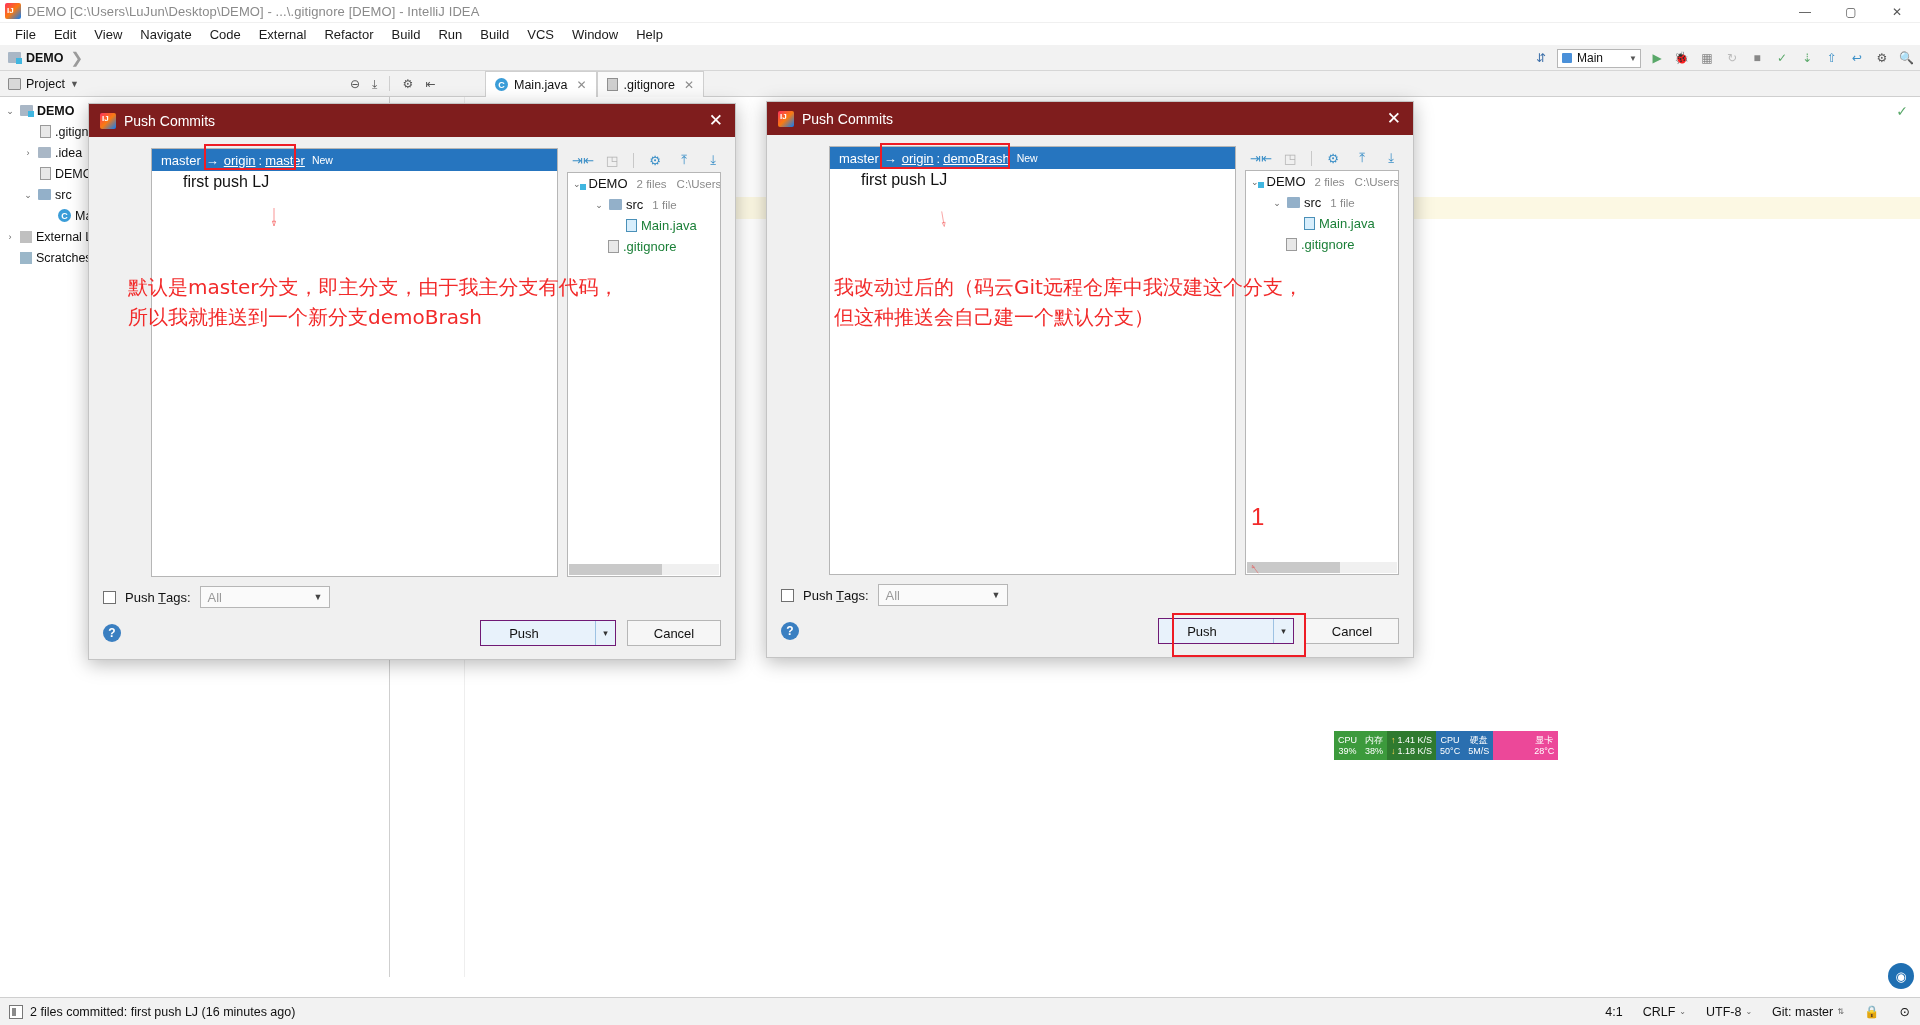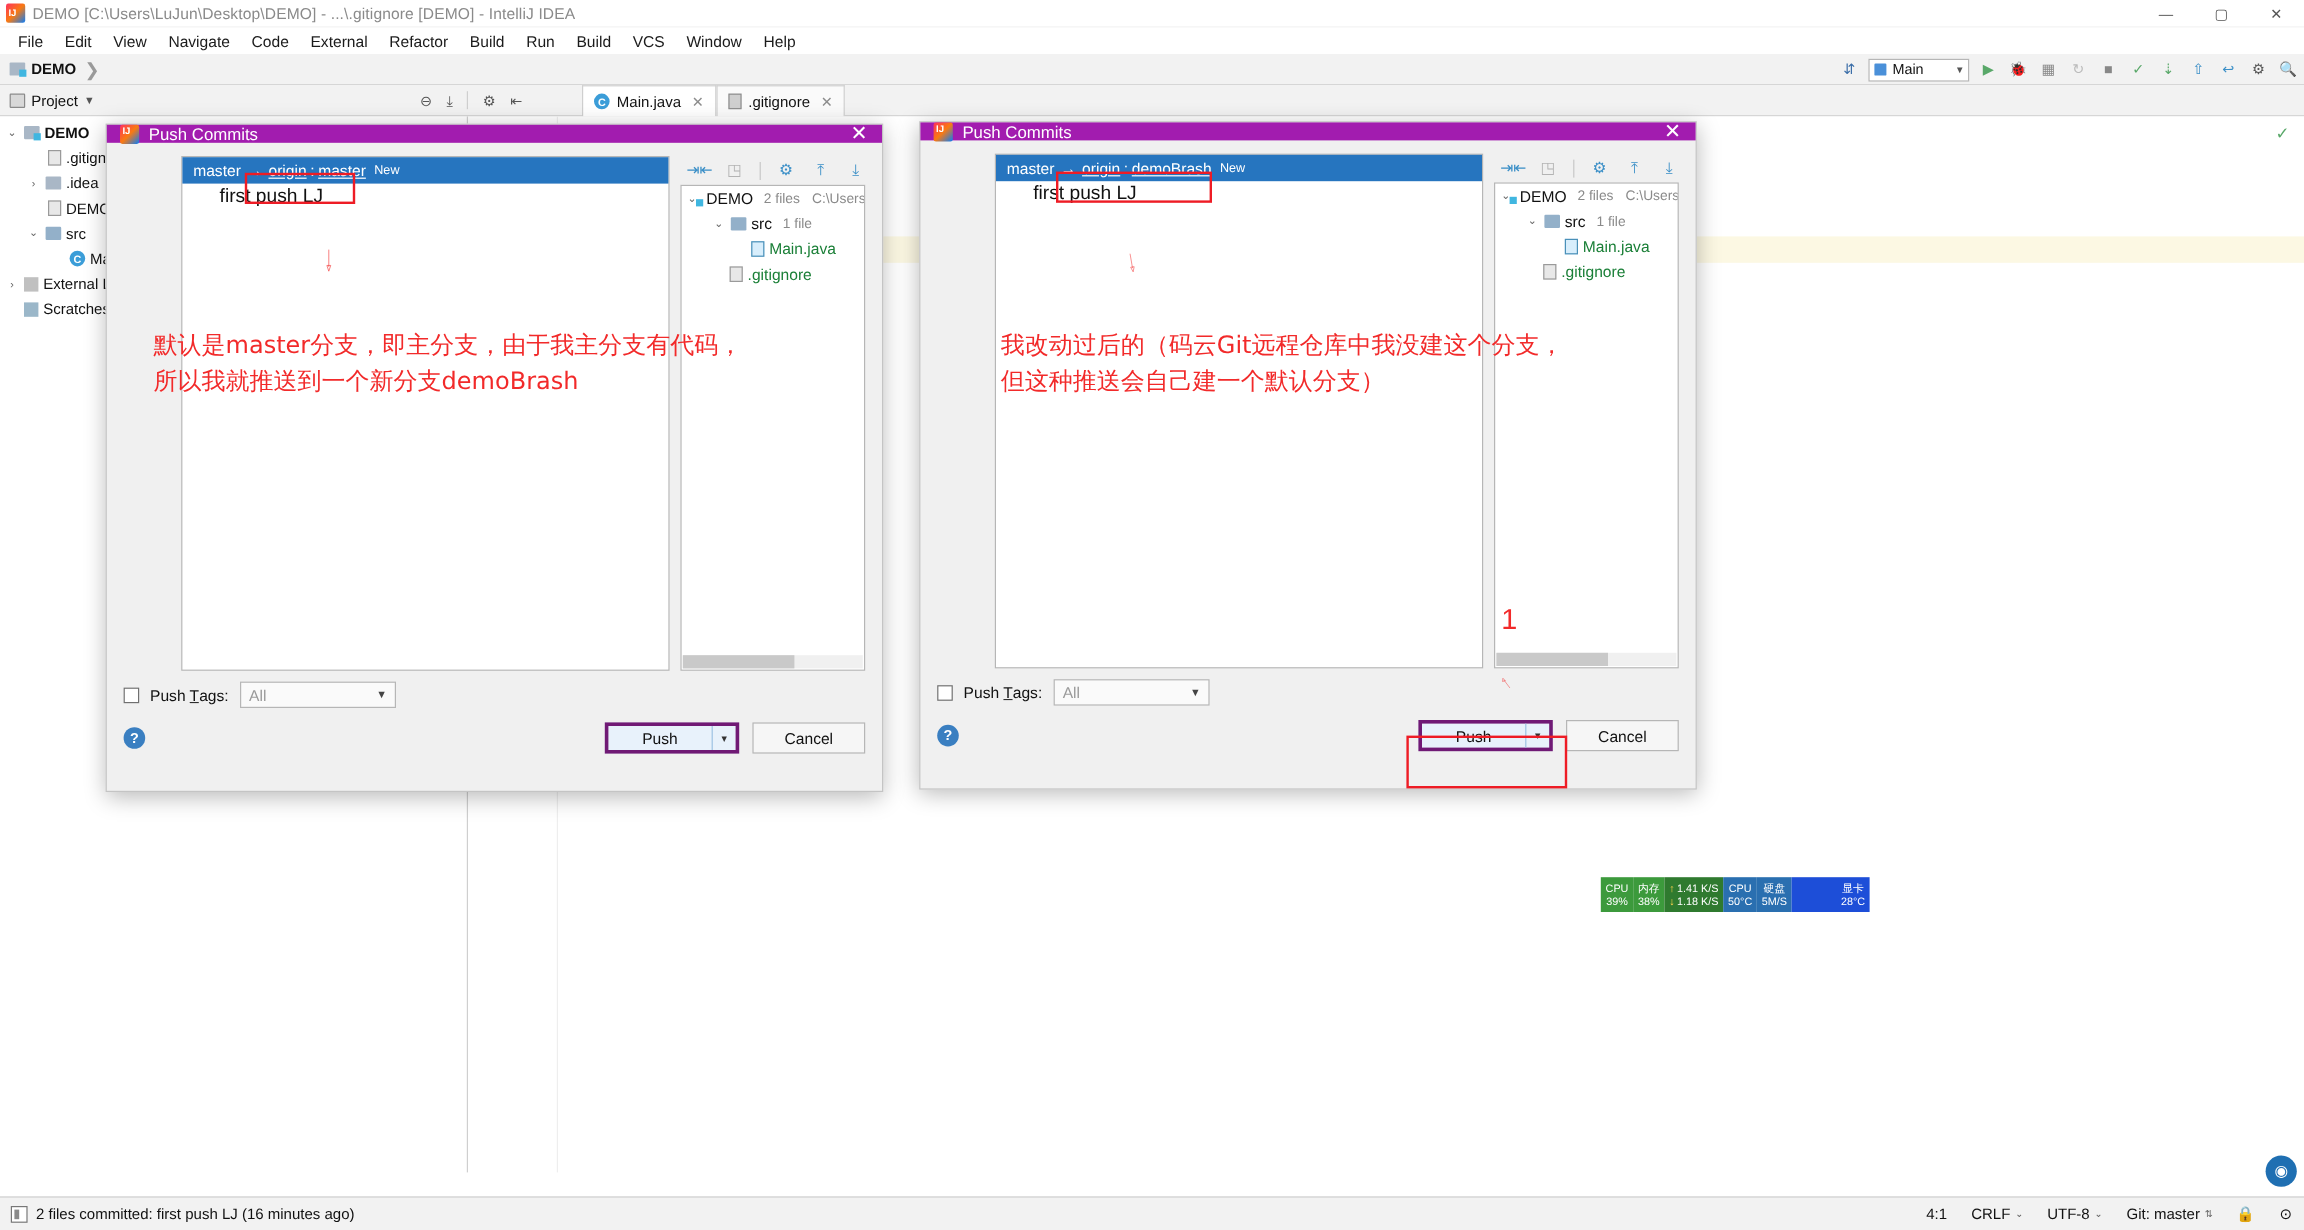--- a/index.html
+++ b/index.html
@@ -119,29 +119,29 @@
   .sb-right{margin-left:auto;display:flex;align-items:center;gap:20px;padding-right:10px;}
   .sb-right .item{display:flex;align-items:center;gap:4px;}
   .caret-sm{font-size:8px;color:#666;}
 
   
   .cpuwidget{position:absolute;left:1334px;top:731px;display:flex;height:29px;font-size:9px;color:#fff;}
   .cw-seg{display:flex;flex-direction:column;justify-content:center;align-items:center;padding:0 4px;line-height:11px;}
   .cw-green{background:#3c9a3c;}
   .cw-rates{background:#2f7a2f;display:flex;flex-direction:column;justify-content:center;padding:0 4px;line-height:11px;}
   .cw-blue{background:#2a6fb0;}
-  .cw-orange{background:#1d4ed8;padding-left:41px;}
+  .cw-orange{background:#ec4899;padding-left:41px;}
   .cw-rate-row{display:flex;align-items:center;gap:2px;white-space:nowrap;}
   .circlebtn{position:absolute;right:6px;bottom:36px;width:26px;height:26px;border-radius:50%;
              background:#1f6fb2;color:#fff;display:flex;align-items:center;justify-content:center;font-size:13px;}
 
   
   .dialog{position:absolute;background:#f0f0f0;border:1px solid #c4c4c4;
           box-shadow:0 4px 18px rgba(0,0,0,.28);}
-  .dlg-title{height:15px;background:#a21caf;display:flex;align-items:center;padding-left:11px;gap:8px;}
+  .dlg-title{height:33px;background:#7f1d1d;display:flex;align-items:center;padding-left:11px;gap:8px;}
   .dlg-title .ijico{width:16px;height:16px;background:linear-gradient(135deg,#fe315d,#f97a12 50%,#087cfa);
                     border-radius:2px;position:relative;}
   .dlg-title .ijico:after{content:"IJ";position:absolute;left:2px;top:1px;font-size:8px;color:#fff;font-weight:bold;}
   .dlg-title .txt{color:#ffffff;font-size:14px;}
   .dlg-title .close{margin-left:auto;margin-right:12px;color:#fff;font-size:17px;line-height:1;}
 
   .dlg-body{padding:11px 14px 0 14px;display:flex;gap:9px;margin-left:48px;}
   .commits-pane{background:#ffffff;border:1px solid #b6b6b6;position:relative;}
   .cp-sel{height:22px;background:#2675bf;color:#fff;display:flex;align-items:center;
           padding-left:9px;font-size:13px;gap:0;}
@@ -168,21 +168,21 @@
   .chk{width:13px;height:13px;border:1px solid #707070;background:#fff;}
   .lbl{font-size:13px;color:#111;}
   .combo{height:22px;border:1px solid #b6b6b6;background:#fafafa;display:flex;align-items:center;
          padding-left:7px;font-size:13px;color:#9a9a9a;}
   .combo .cv{margin-left:auto;margin-right:6px;font-size:9px;color:#444;}
 
   .dlg-actions{display:flex;align-items:center;padding:12px 14px 13px 14px;}
   .helpbtn{width:18px;height:18px;border-radius:50%;background:#3a7fc1;color:#fff;font-size:12px;
            display:flex;align-items:center;justify-content:center;font-weight:bold;}
   .btns{margin-left:auto;display:flex;gap:11px;align-items:center;}
-  .btn-split{display:flex;height:26px;border:3px solid #701a75;background:#e8f2fb;}
+  .btn-split{display:flex;height:26px;border:1px solid #701a75;background:#e8f2fb;gap:28px;}
   .btn-split .main{width:86px;display:flex;align-items:center;justify-content:center;font-size:13px;color:#111;}
   .btn-split .arw{width:20px;border-left:1px solid #9dc2e3;display:flex;align-items:center;justify-content:center;
                   font-size:9px;color:#333;}
   .btn-plain{height:26px;width:94px;border:1px solid #b6b6b6;background:#f6f6f6;
              display:flex;align-items:center;justify-content:center;font-size:13px;color:#111;}
 
   
   .annot{position:absolute;color:#f22a2a;font-size:20px;line-height:30px;white-space:pre;
          font-family:"DejaVu Sans","Liberation Sans",sans-serif;}
   .redbox{position:absolute;border:2.5px solid #ee1c25;pointer-events:none;}

